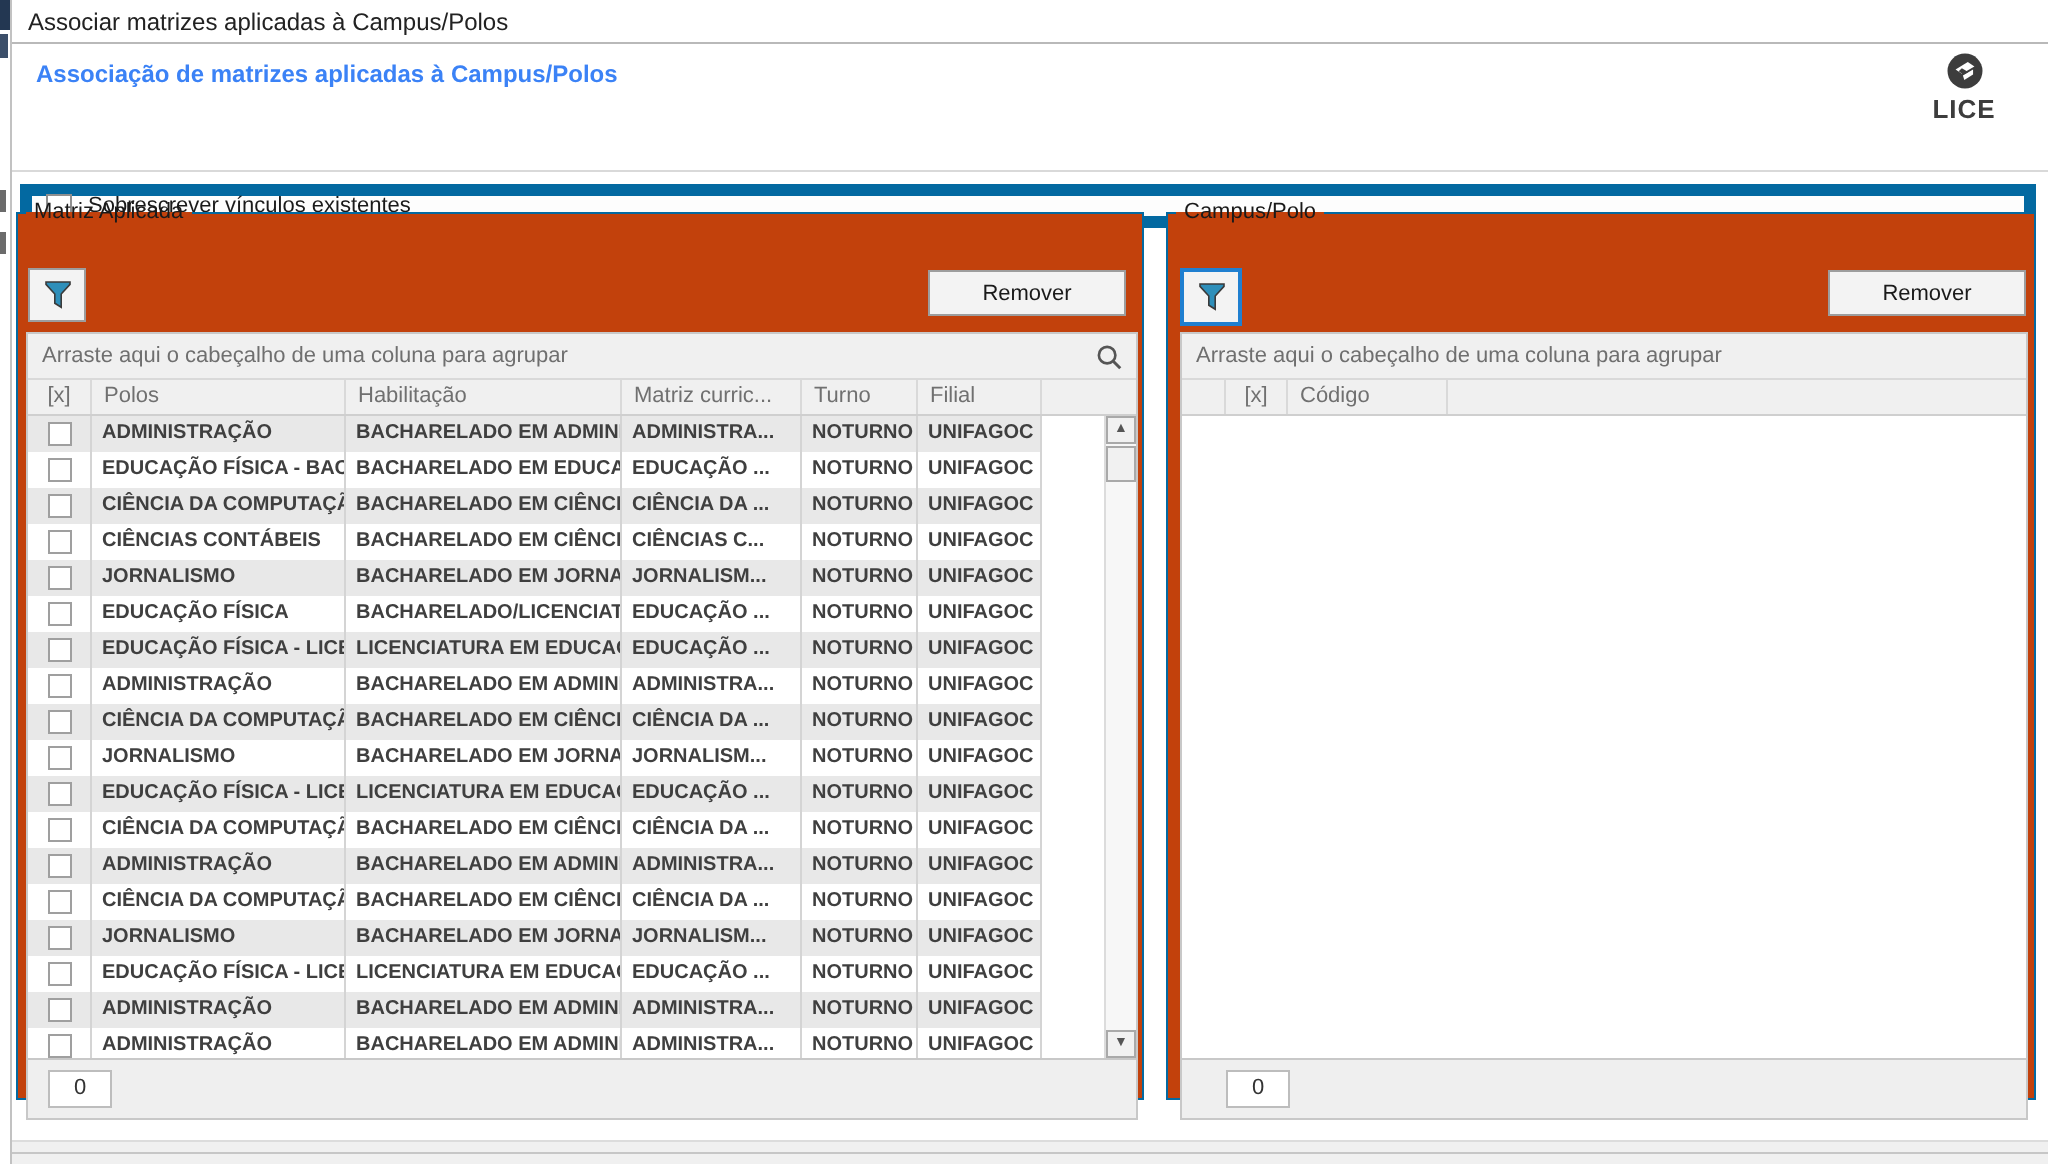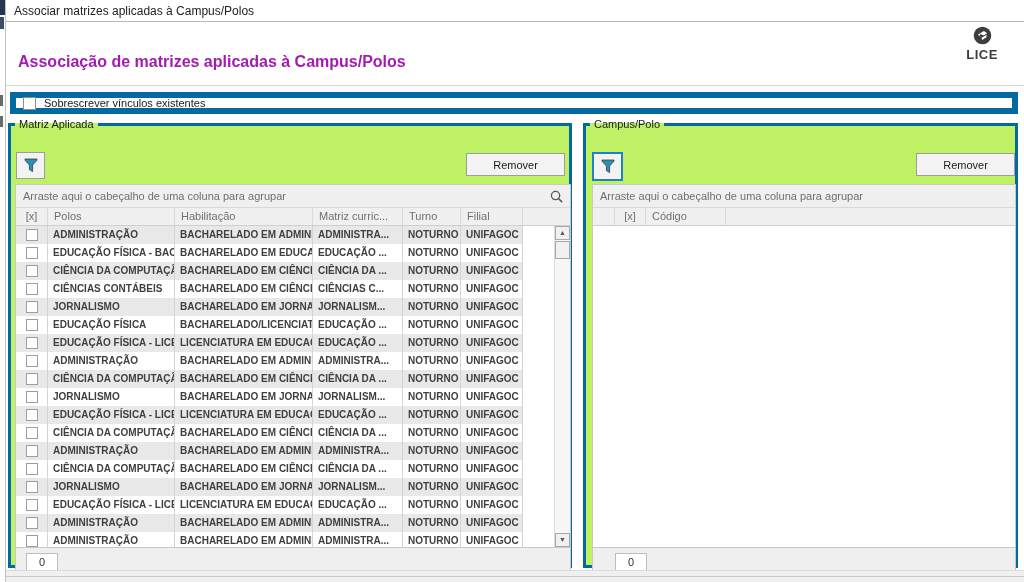--- a/index.html
+++ b/index.html
@@ -12,32 +12,32 @@
   
   .edge { position:absolute; left:0; top:0; width:6px; height:582px; background:#fff; border-right:1px solid #c2c2c2; z-index:5;}
   .edge .f1{position:absolute;left:0;top:0;width:5px;height:15px;background:#233752;}
   .edge .f2{position:absolute;left:0;top:17px;width:4px;height:12px;background:#3c4f6a;}
   .edge .f3{position:absolute;left:0;top:95px;width:3px;height:11px;background:#6b6b6b;}
   .edge .f4{position:absolute;left:0;top:116px;width:3px;height:11px;background:#6b6b6b;}
 
   .titlebar { position:absolute; left:6px; top:0; right:0; height:22px; background:#fff;
     border-bottom:1px solid #b9b9b9; line-height:22px; padding-left:8px; font-size:12px; color:#222;}
   .hdr { position:absolute; left:6px; top:23px; right:0; height:63px; background:#fff; border-bottom:1px solid #d9d9d9;}
-  .hdr .h-title{ position:absolute; left:12px; top:7px; font-size:16px; font-weight:bold; color:#a21caf;margin-top:23px;}
+  .hdr .h-title{ position:absolute; left:12px; top:7px; font-size:12px; font-weight:bold; color:#3b82f6;}
   .hdr .h-sub{ position:absolute; left:22px; top:30px; font-size:11px; color:#2e2e2e;}
   .brand{ position:absolute; right:12px; top:2px; width:60px; text-align:center;}
   .brand svg{ display:block; margin:0 auto;}
   .brand-text{ font-size:13px; font-weight:bold; letter-spacing:0.5px; color:#3d3d3d; margin-top:1px;}
 
   .chkrow{ position:absolute; left:10px; top:92px; width:1008px; height:22px; background:#fdfdfd;
     border:6px solid #0369a1; display:flex; align-items:center;}
   .checkbox{ width:13px; height:13px; border:1px solid #8f8f8f; background:#fff; margin-left:7px; display:inline-block;}
   .chklabel{ font-size:11px; margin-left:8px; color:#1a1a1a;}
 
-  fieldset.panel{ position:absolute; top:118px; height:450px; border:3px solid #0369a1; background:#bef264;}
+  fieldset.panel{ position:absolute; top:100px; height:450px; border:1px solid #0369a1; background:#c2410c;}
   fieldset.panel legend{ margin-left:4px; padding:0 4px; font-size:11px; color:#1a1a1a;}
   fieldset.left{ left:8px; width:564px;}
   fieldset.right{ left:583px; width:435px;}
 
   .btn{ position:absolute; font-family:"Liberation Sans",sans-serif; font-size:11px; color:#1a1a1a;
     background:#f3f3f3; border:1px solid #9d9d9d; cursor:default;}
   .filter-btn{ left:5px; top:22px; width:29px; height:27px; display:flex; align-items:center; justify-content:center;}
   .filter-btn.focused{ left:6px; width:31px; height:29px; border:2px solid #1f7fd0;}
   .remove-btn{ top:23px; width:99px; height:23px; text-align:center;}
   .left .remove-btn{ left:455px;}

